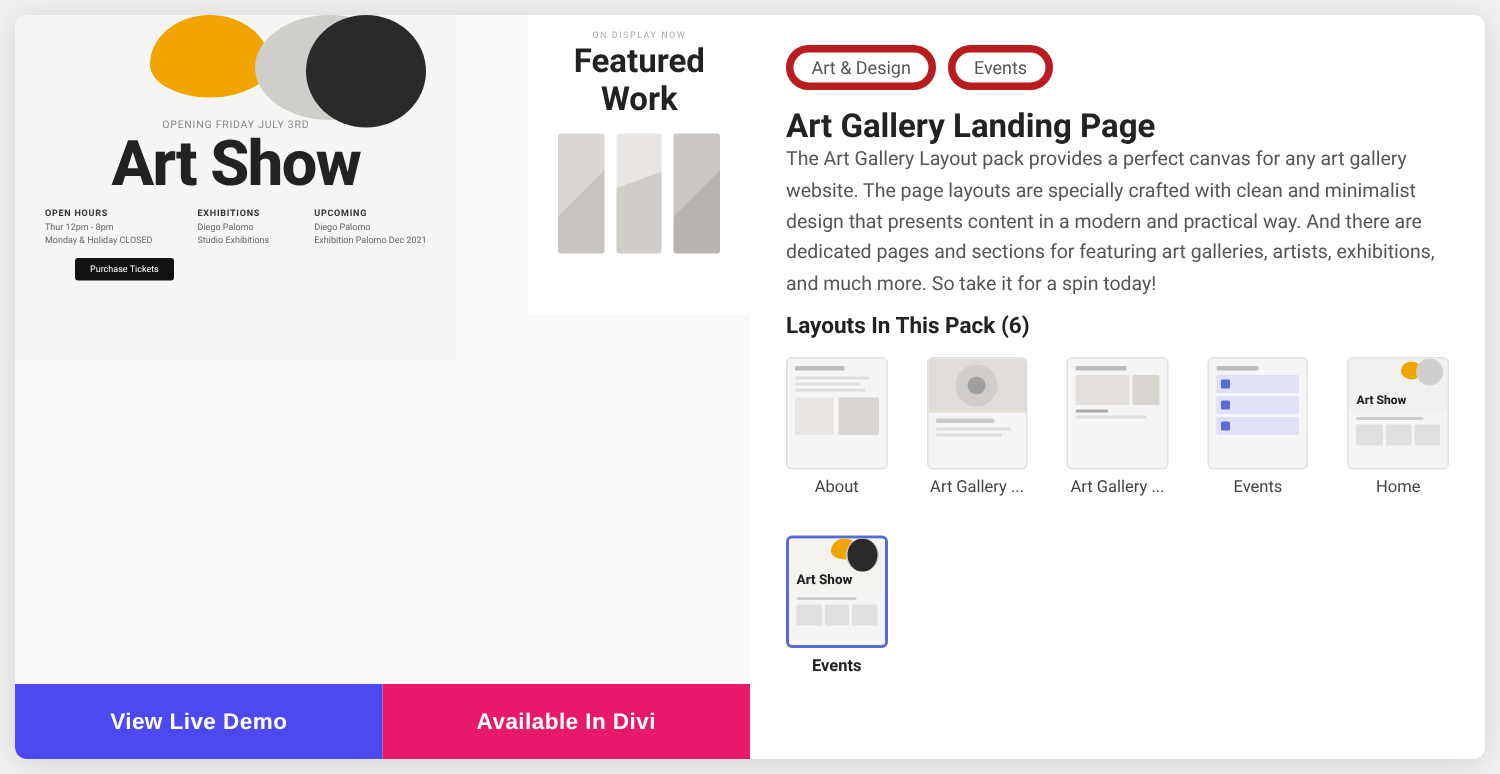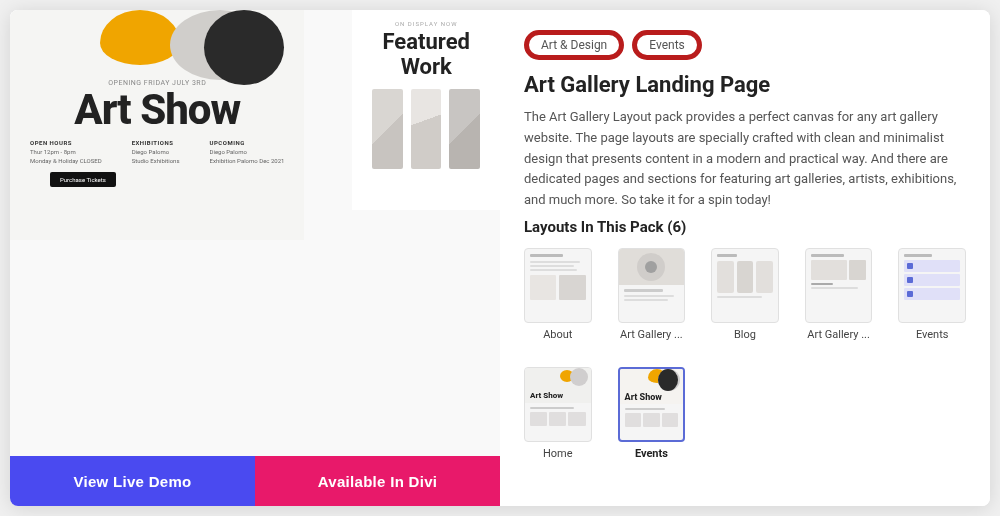--- a/index.html
+++ b/index.html
@@ -227,21 +227,20 @@
       padding: 3px 12px;
       font-size: 12px;
       color: #555;
       background: #fff;
       cursor: pointer;
     }
     .page-title {
       font-size: 22px;
       font-weight: 700;
       color: #222;
-      margin-bottom: 10px;
     }
     .description {
       font-size: 13px;
       color: #555;
       line-height: 1.6;
       margin-bottom: 7px;
     }
     .layouts-heading {
       font-size: 15px;
       font-weight: 700;
@@ -453,34 +452,20 @@
           </div>
           <div style="padding:4px 5px;">
             <div style="height:3px;background:#ccc;width:70%;border-radius:1px;margin-bottom:3px;"></div>
             <div style="height:2px;background:#ddd;width:90%;border-radius:1px;margin-bottom:2px;"></div>
             <div style="height:2px;background:#ddd;width:80%;border-radius:1px;"></div>
           </div>
         </div>
         <span class="layout-label">Art Gallery ...</span>
       </div>
 
-      <div class="layout-item">
-        <div class="layout-thumb">
-          <div style="padding:5px;">
-            <div style="height:3px;background:#bbb;width:35%;border-radius:1px;margin-bottom:4px;"></div>
-            <div style="display:flex;gap:3px;">
-              <div style="flex:1;height:32px;background:#e2dfdc;border-radius:2px;"></div>
-              <div style="flex:1;height:32px;background:#d8d5d1;border-radius:2px;"></div>
-              <div style="flex:1;height:32px;background:#e2dfdc;border-radius:2px;"></div>
-            </div>
-            <div style="height:2px;background:#ddd;width:80%;border-radius:1px;margin-top:3px;"></div>
-          </div>
-        </div>
-        <span class="layout-label">Blog</span>
-      </div>
 
 
       <div class="layout-item">
         <div class="layout-thumb">
           <div style="padding:5px;">
             <div style="height:3px;background:#bbb;width:60%;border-radius:1px;margin-bottom:3px;"></div>
             <div style="display:flex;gap:2px;margin-bottom:3px;">
               <div style="flex:2;height:20px;background:#e2dfdc;border-radius:1px;"></div>
               <div style="flex:1;height:20px;background:#d8d5d1;border-radius:1px;"></div>
             </div>

